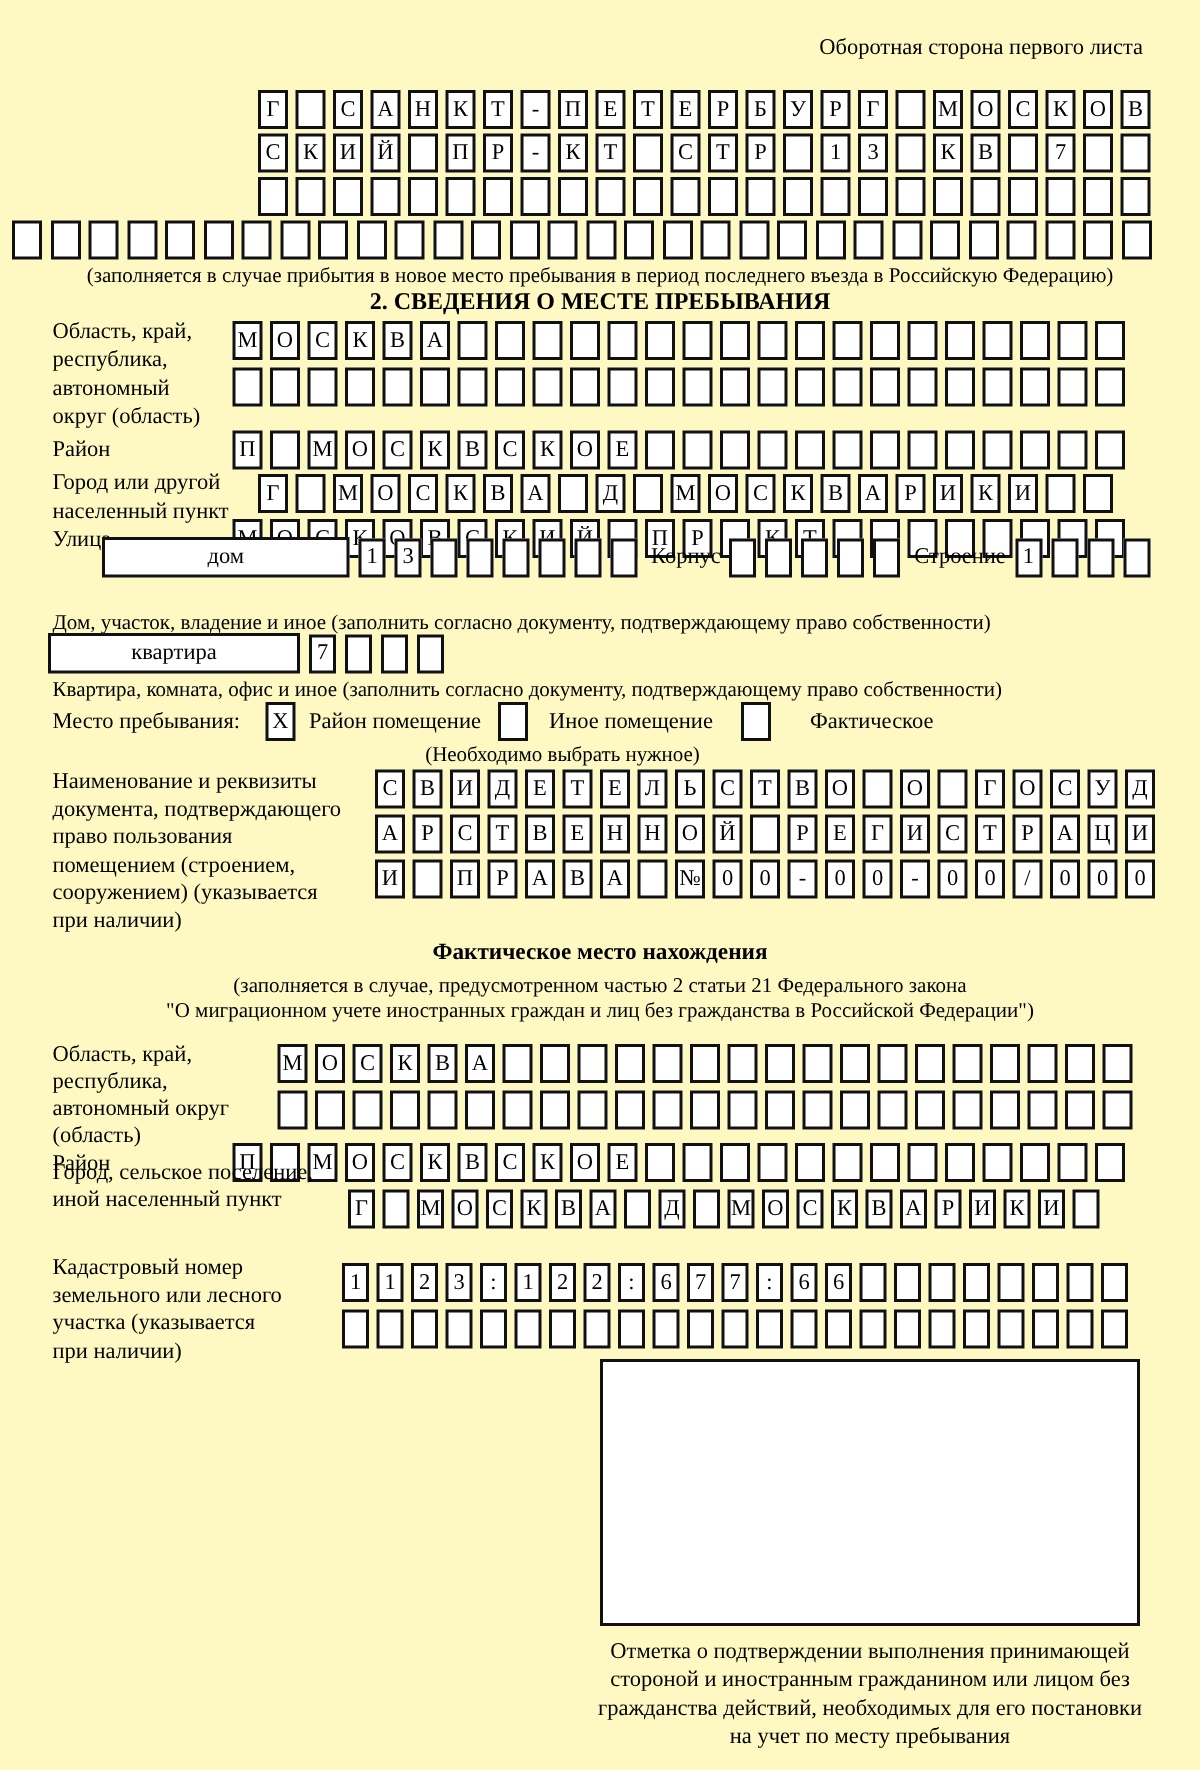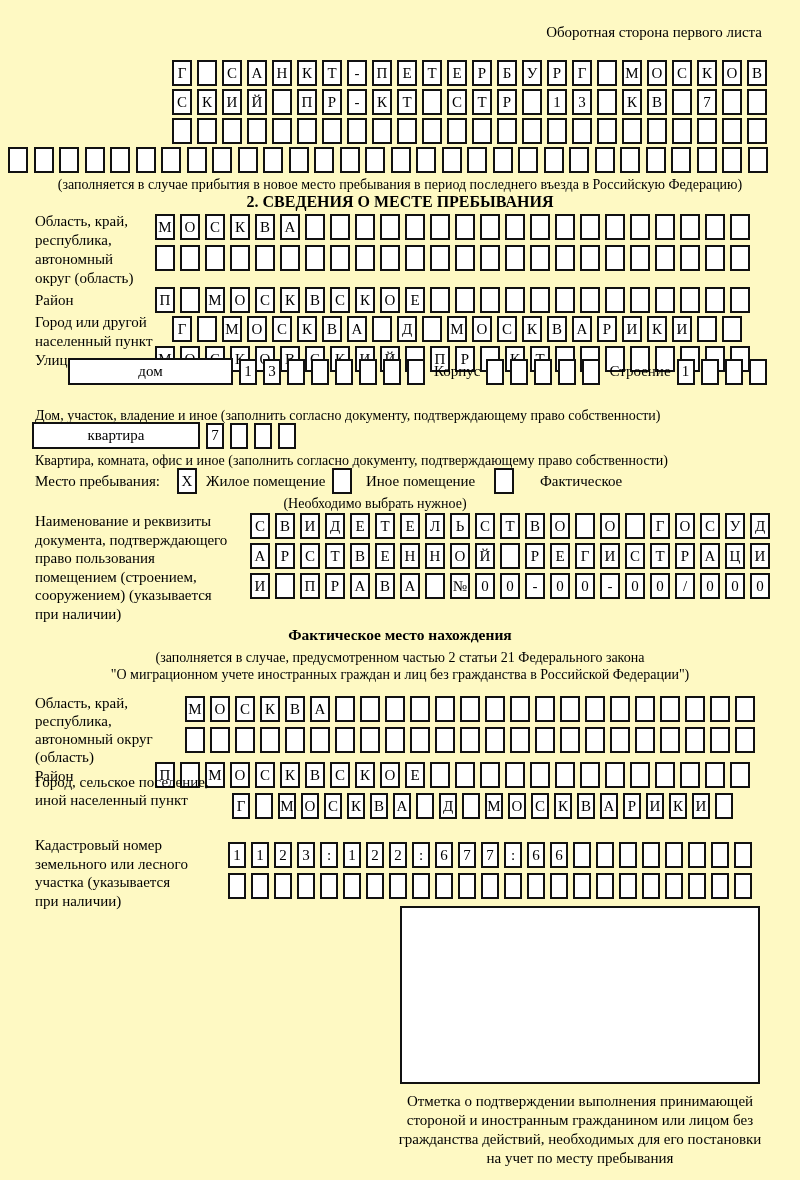--- a/index.html
+++ b/index.html
@@ -323,21 +323,21 @@
         <span class="cell"></span>
         <span class="cell"></span>
         <span class="cell"></span>
       </div>
   </div>
   <div class="abs note" style="top:452px;left:35px;">Квартира, комната, офис и иное (заполнить согласно документу, подтверждающему право собственности)</div>
 
   <div class="abs" style="top:468px;left:0;width:800px;height:28px;">
     <span class="abs lbl" style="top:3px;left:35px;">Место пребывания:</span>
     <span class="cell abs" style="top:0;left:177px;">X</span>
-    <span class="abs lbl" style="top:3px;left:206px;">Жилое помещение</span>
+    <span class="abs lbl" style="top:3px;left:206px;">Район помещение</span>
     <span class="cell abs" style="top:0;left:332px;"></span>
     <span class="abs lbl" style="top:3px;left:366px;">Иное помещение</span>
     <span class="cell abs" style="top:0;left:494px;"></span>
     <span class="abs lbl" style="top:3px;left:540px;">Фактическое</span>
   </div>
   <div class="abs note" style="top:495px;left:175px;width:400px;text-align:center;">(Необходимо выбрать нужное)</div>
 
   <div class="abs lbl" style="top:512px;left:35px;width:210px;line-height:18.5px;">Наименование и реквизиты<br>документа, подтверждающего<br>право пользования<br>помещением (строением,<br>сооружением) (указывается<br>при наличии)</div>
   <div class="cells" style="top:513px;left:250px;">
       <span class="cell">С</span>

